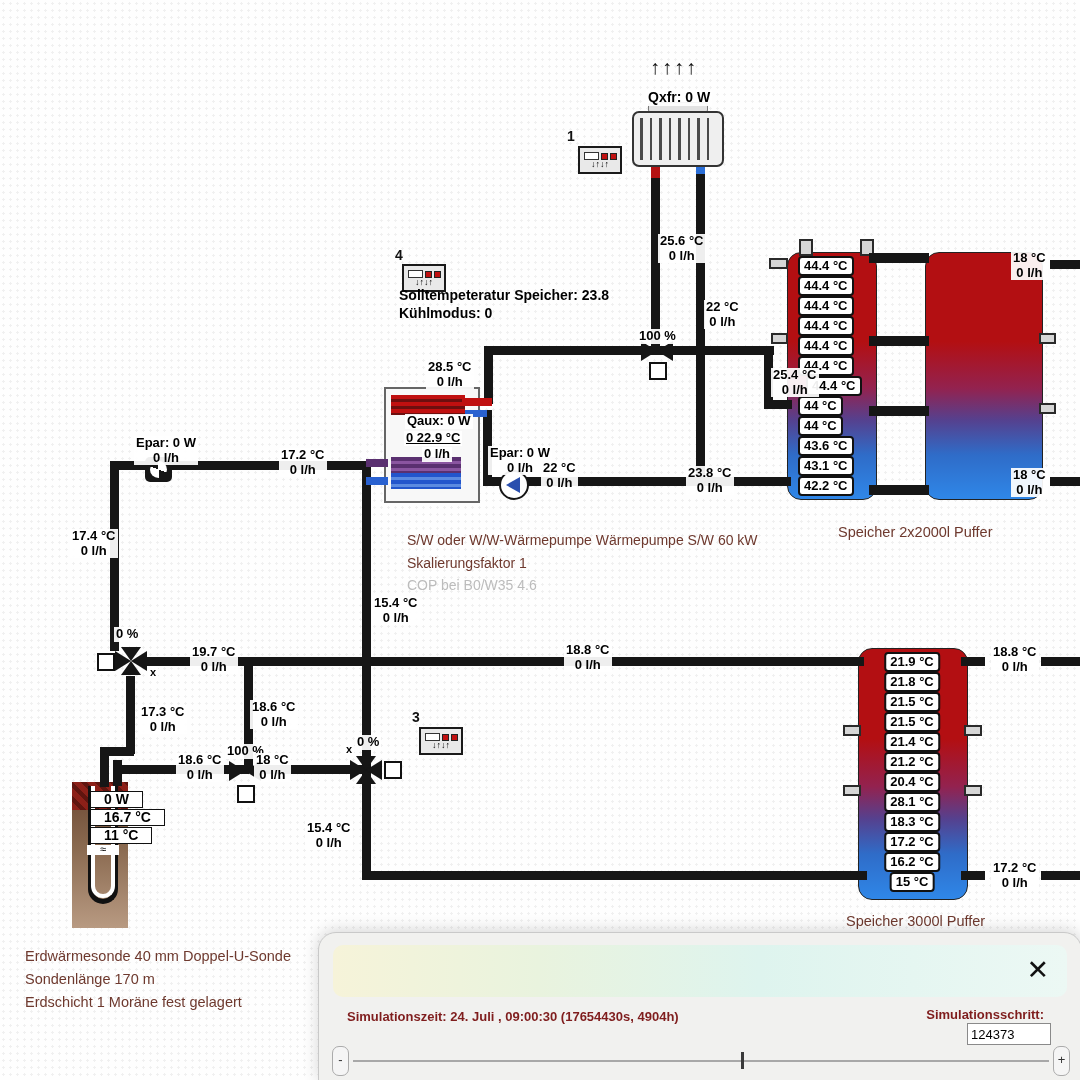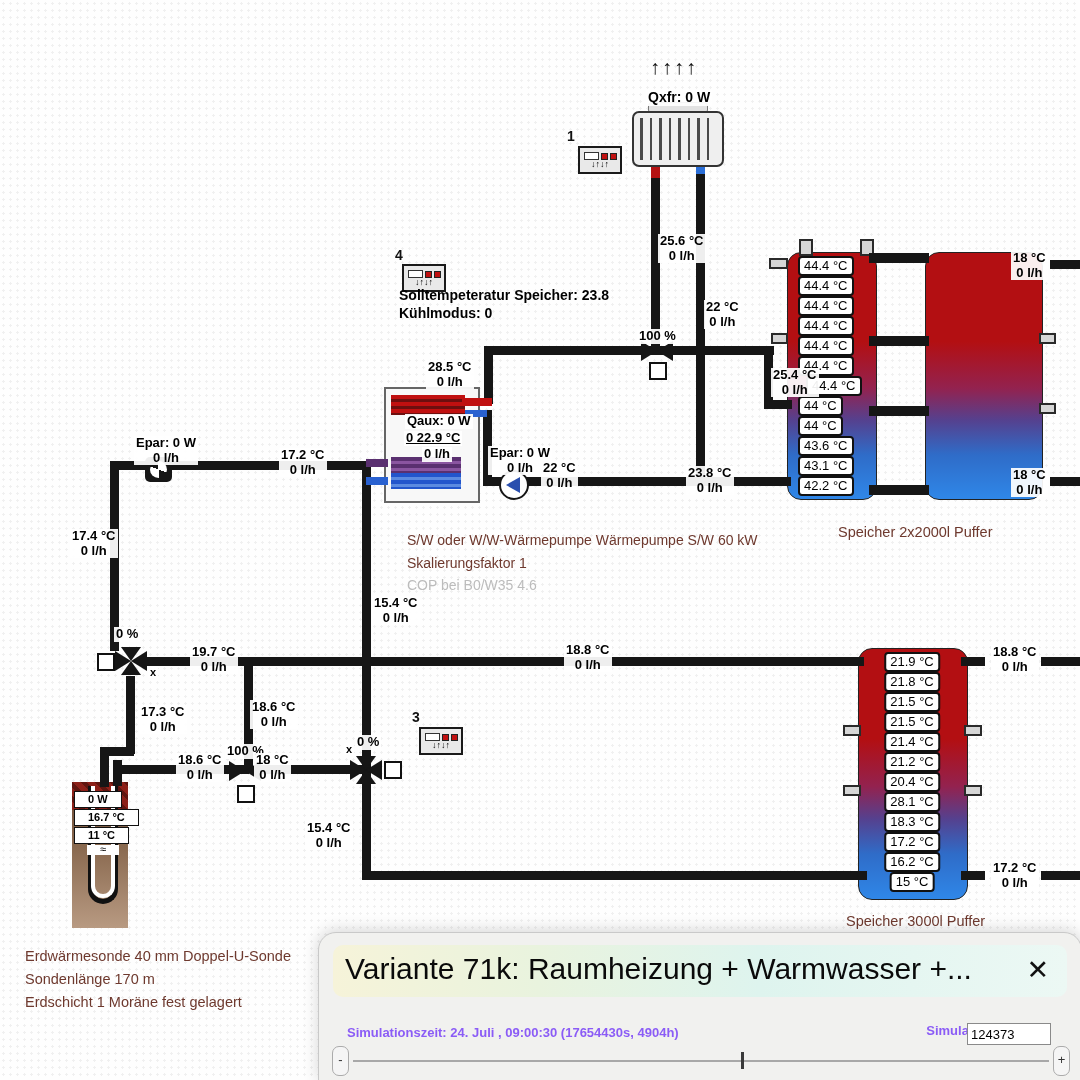--- a/index.html
+++ b/index.html
@@ -9,23 +9,23 @@
     background-image:radial-gradient(circle,#f0f0f0 1px,transparent 1.2px);
     background-size:7px 7px;}
   .pipe{position:absolute;background:#161616;z-index:10;}
   .cstub{position:absolute;z-index:11;}
   .gstub{position:absolute;background:#d6d6d6;border:2px solid #2a2a2a;z-index:9;}
   .fl{position:absolute;font-weight:bold;font-size:13px;line-height:1.12;white-space:pre-line;
       background:rgba(255,255,255,.93);color:#000;padding:0 2px;z-index:30;text-align:center;}
   .cap{position:absolute;font-size:14.5px;color:#6e392e;z-index:6;white-space:nowrap;}
   .cnum{position:absolute;font-weight:bold;font-size:14px;color:#111;z-index:26;}
   .tl{position:absolute;height:16px;background:#fff;border:2px solid #111;border-radius:4px;
-      font-weight:normal;font-size:13px;line-height:15px;padding:0 4px;z-index:20;white-space:nowrap;}
-  .bhl{position:absolute;background:#fff;border:1.5px solid #111;font-weight:bold;font-size:11px;
-      line-height:15px;padding:0 13px;z-index:21;white-space:nowrap;}
+      font-weight:bold;font-size:13px;line-height:15px;padding:0 4px;z-index:20;white-space:nowrap;}
+  .bhl{position:absolute;background:#fff;border:1.5px solid #111;font-weight:bold;font-size:14px;
+      line-height:15px;padding:0 13px;z-index:21;white-space:nowrap;margin-left:16px;}
   .tank{position:absolute;border:1px solid #222;border-radius:14px;z-index:8;
       background:linear-gradient(180deg,#b30f12 0%,#b30f12 36%,#93224f 55%,#55418f 68%,#2f6cc8 82%,#2f87e8 100%);}
   .ctrl{position:absolute;width:40px;height:24px;background:#e9e9e9;border:2px solid #1a1a1a;z-index:25;
       display:flex;flex-direction:column;align-items:center;justify-content:center;gap:1px;}
   .ctrl .r1{display:flex;gap:2px;align-items:center;}
   .ctrl .disp{width:13px;height:6px;background:#fff;border:1px solid #333;}
   .ctrl .led{width:5px;height:5px;background:#c01010;border:1px solid #222;}
   .ctrl .r2{font-weight:bold;font-size:9px;line-height:7px;letter-spacing:0;}
   .vsq{position:absolute;width:14px;height:14px;background:#fff;border:2px solid #111;z-index:12;}
   .bwh{position:absolute;display:flex;z-index:15;}
@@ -46,21 +46,21 @@
       border:2.5px solid #333;border-radius:7px;z-index:15;}
   .rad .fins{position:absolute;left:6px;right:6px;top:5px;bottom:5px;
       background:repeating-linear-gradient(90deg,#4a4a4a 0 2.5px,transparent 2.5px 9.5px);}
   .hx{position:absolute;z-index:9;}
   .dlg{position:absolute;left:318px;top:932px;width:762px;height:148px;background:#f1f1ef;
       border:1px solid #c9c9c9;border-radius:18px 18px 0 0;box-shadow:0 -2px 16px rgba(0,0,0,.16);z-index:50;}
   .dlg-title{position:absolute;left:14px;top:12px;right:14px;height:52px;border-radius:10px;
       background:linear-gradient(90deg,#f6f3d9 0%,#e9f3de 28%,#def4ee 58%,#ecf8f4 100%);}
   .dlg-title .t{position:absolute;left:12px;top:7px;font-size:30px;color:#0a0a0a;white-space:nowrap;}
   .dlg-title .x{position:absolute;right:18px;top:9px;font-size:27px;color:#111;cursor:pointer;}
-  .dlg .meta{position:absolute;font-weight:bold;font-size:13px;color:#8b5cf6;white-space:nowrap;margin-top:16px;}
+  .dlg .meta{position:absolute;font-weight:bold;font-size:13px;color:#7f1d1d;white-space:nowrap;}
   .stepbox{position:absolute;left:648px;top:90px;width:76px;height:20px;background:#fff;border:1px solid #8a8a8a;
       font-size:13px;font-family:"Liberation Sans",sans-serif;padding:0 3px;}
   .sbtn{position:absolute;width:15px;height:28px;background:#f5f5f5;border:1px solid #ababab;border-radius:7px;
       font-size:13px;line-height:26px;text-align:center;color:#333;}
   .track{position:absolute;background:#a8a8a8;}
   .thumb{position:absolute;background:#3a3a3a;}
 </style>
 </head>
 <body>
 
@@ -294,21 +294,20 @@
   <div class="tl" style="left:912px;top:852px;transform:translateX(-50%);">16.2 °C</div>
   <div class="tl" style="left:912px;top:872px;transform:translateX(-50%);">15 °C</div>
   <div class="cap" style="left:846px;top:913px;">Speicher 3000l Puffer</div>
 
   <div class="cap" style="left:25px;top:948px;">Erdwärmesonde 40 mm Doppel-U-Sonde</div>
   <div class="cap" style="left:25px;top:971px;">Sondenlänge 170 m</div>
   <div class="cap" style="left:25px;top:994px;">Erdschicht 1 Moräne fest gelagert</div>
 
   <div class="dlg">
     <div class="dlg-title">
-      <div class="t">Variante 71k: Raumheizung + Warmwasser +...</div>
       <div class="x">✕</div>
     </div>
     <div class="meta" style="left:28px;top:76px;">Simulationszeit: 24. Juli , 09:00:30 (17654430s, 4904h)</div>
     <div class="meta" style="left:575px;top:74px;width:150px;text-align:right;">Simulationsschritt:</div>
     <input class="stepbox" value="124373" style="">
     <div class="sbtn" style="left:13px;top:113px;">-</div>
     <div class="sbtn" style="left:734px;top:113px;">+</div>
     <div class="track" style="left:34px;top:127px;width:696px;height:2px;"></div>
     <div class="thumb" style="left:422px;top:119px;width:3px;height:17px;"></div>
   </div>

